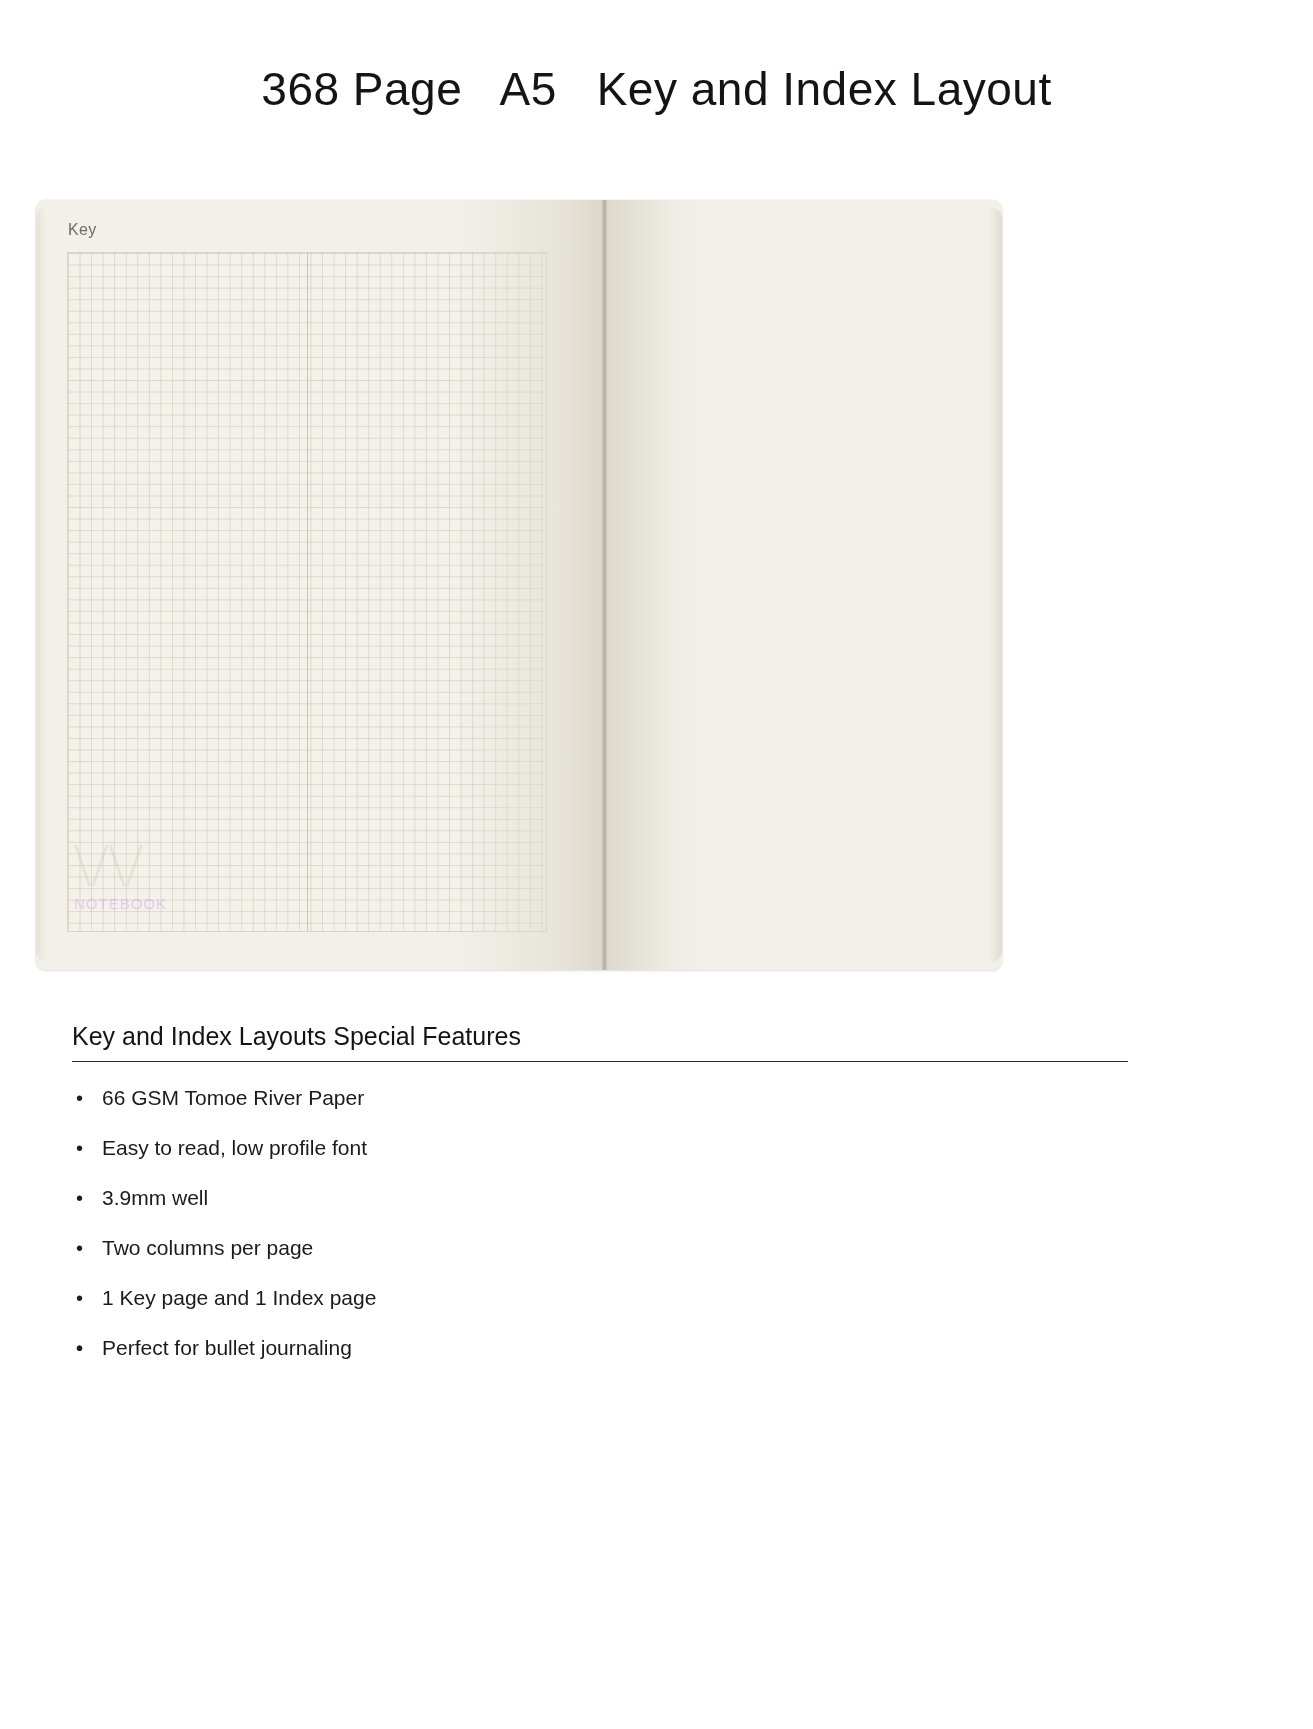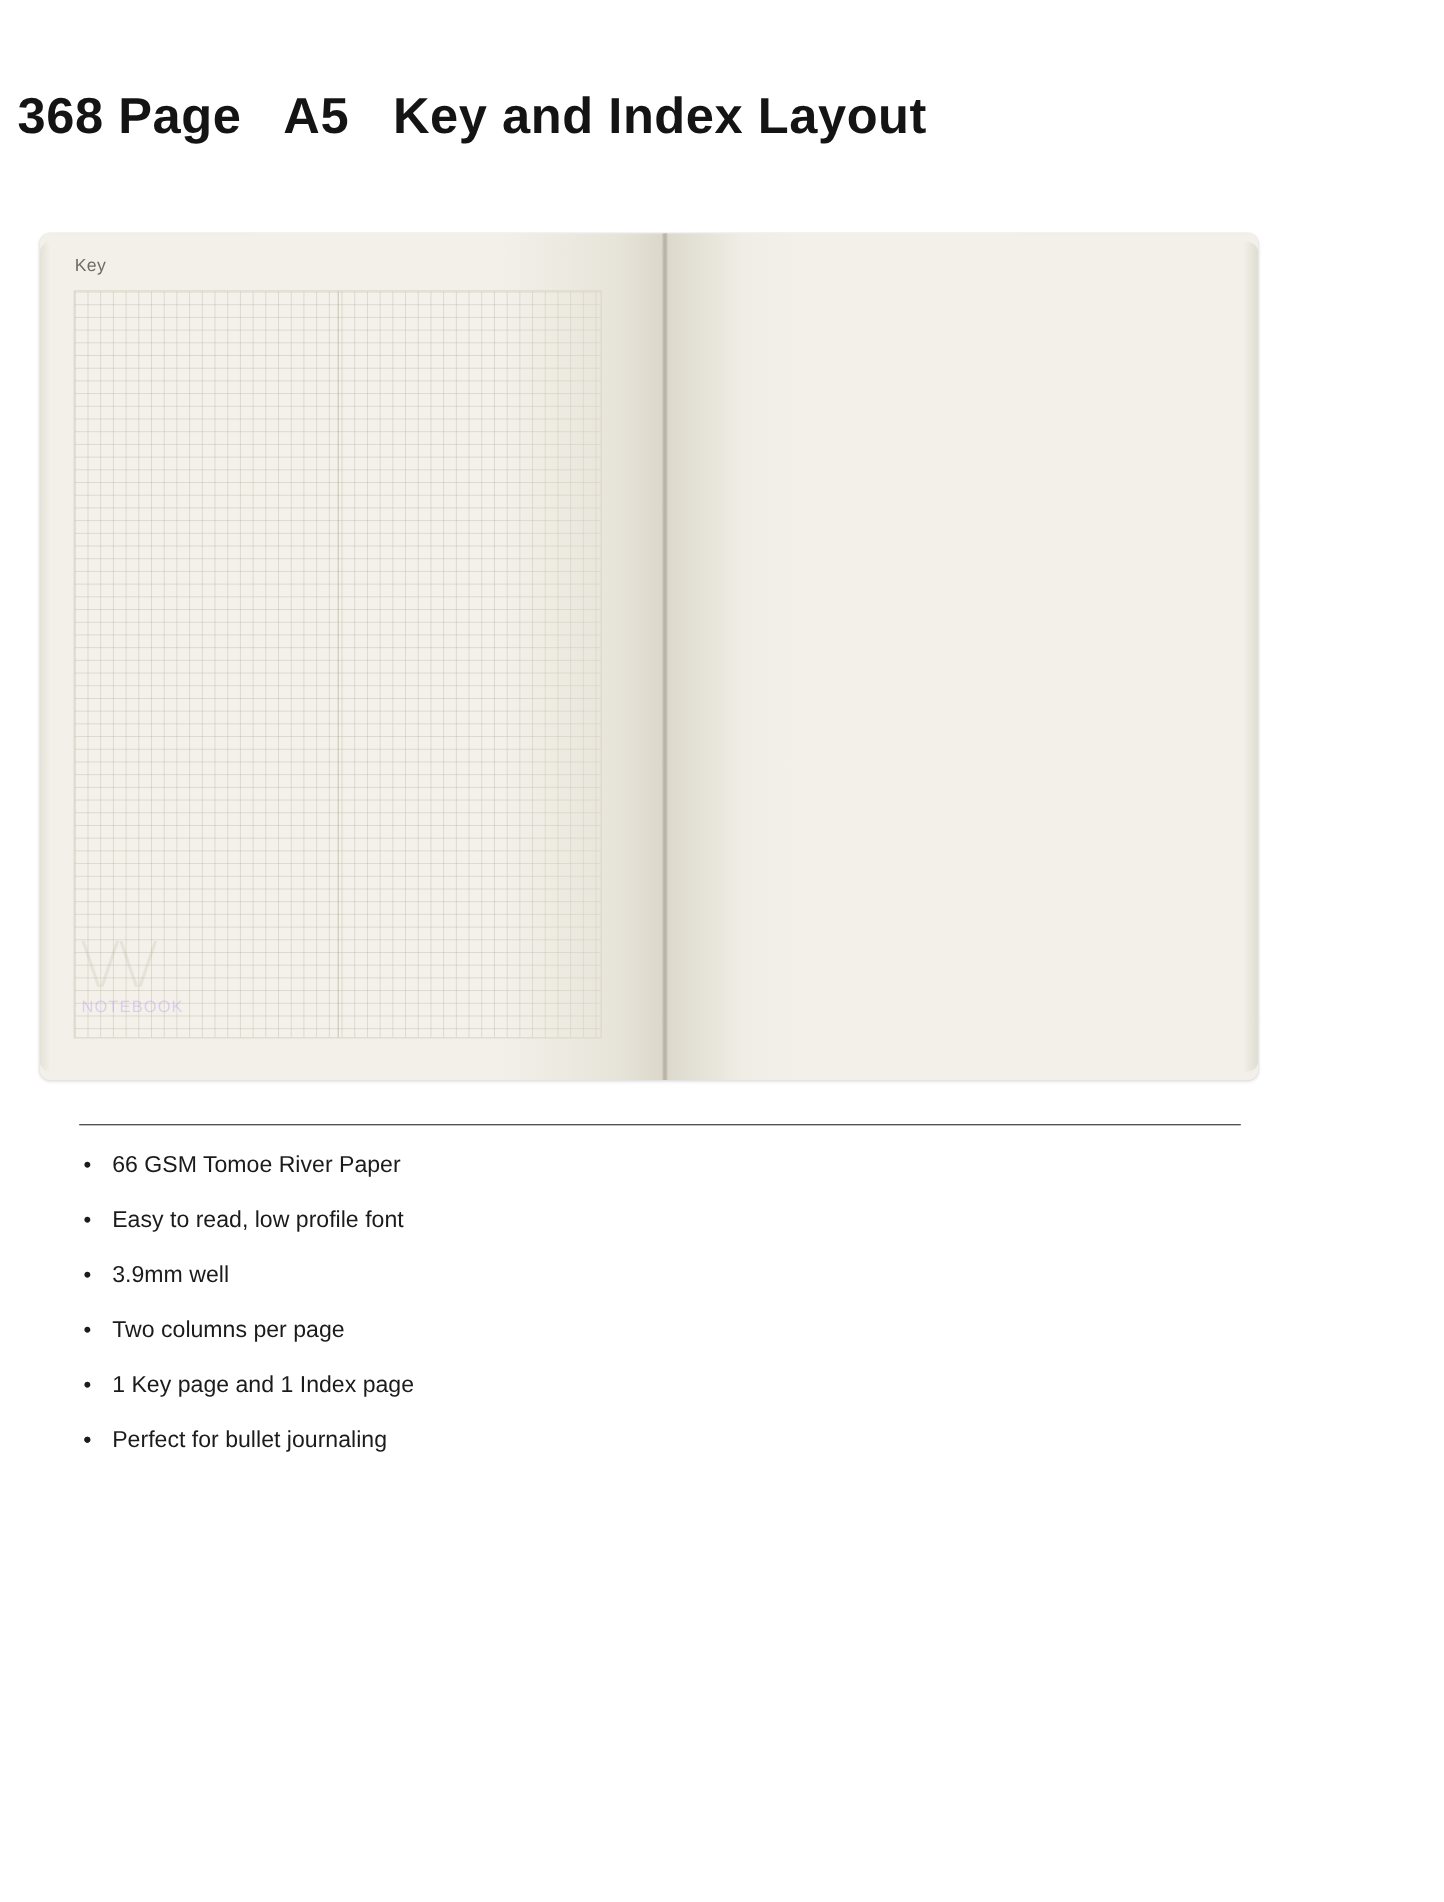--- a/index.html
+++ b/index.html
@@ -10,35 +10,36 @@
   body {
     width: 1313px;
     height: 1729px;
     font-family: "Liberation Sans", sans-serif;
     color: #1c1c1c;
     position: relative;
     overflow: hidden;
   }
 
   .page-title {
+    text-align: center;
     font-size: 46px;
-    font-weight: 700;
+    font-weight: 400;
     letter-spacing: 0.5px;
     color: #141414;
-    margin: 16px;
+    margin: 0;
     padding-top: 62px;
     white-space: pre;
   }
 
   
   .notebook-wrap {
     position: absolute;
     left: 36px;
-    top: 212px;
-    width: 1108px;
+    top: 200px;
+    width: 966px;
     height: 770px;
   }
   .notebook {
     position: absolute;
     inset: 0;
     background: #f2f0e9;
     border-radius: 10px;
     box-shadow: 0 1px 3px rgba(0,0,0,0.10), 0 0 0 1px rgba(0,0,0,0.035);
     overflow: hidden;
   }
@@ -210,20 +211,21 @@
 
     <div class="shade-left"></div>
     <div class="shade-right"></div>
     <div class="gutter"></div>
     <div class="edge-left"></div>
     <div class="edge-right"></div>
   </div>
 </div>
 
 <div class="features">
+  <h2 class="features-title">Key and Index Layouts Special Features</h2>
   <div class="rule"></div>
   <ul class="feature-list">
     <li><span class="bullet">•</span><span>66 GSM Tomoe River Paper</span></li>
     <li><span class="bullet">•</span><span>Easy to read, low profile font</span></li>
     <li><span class="bullet">•</span><span>3.9mm well</span></li>
     <li><span class="bullet">•</span><span>Two columns per page</span></li>
     <li><span class="bullet">•</span><span>1 Key page and 1 Index page</span></li>
     <li style="max-width:520px;"><span class="bullet">•</span></li>
     <li><span class="bullet">•</span><span>Perfect for bullet journaling</span></li>
   </ul>

